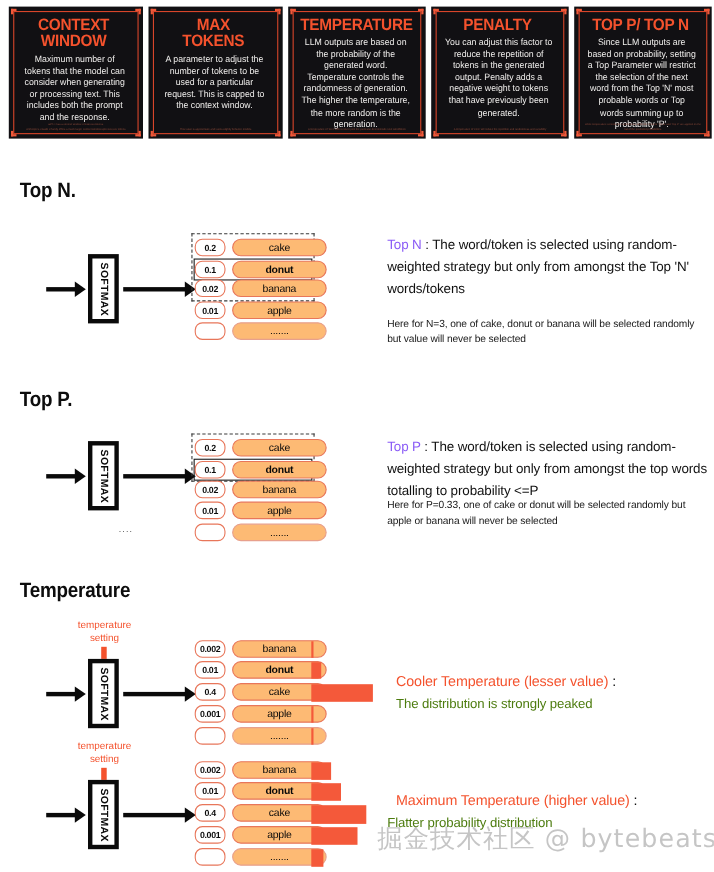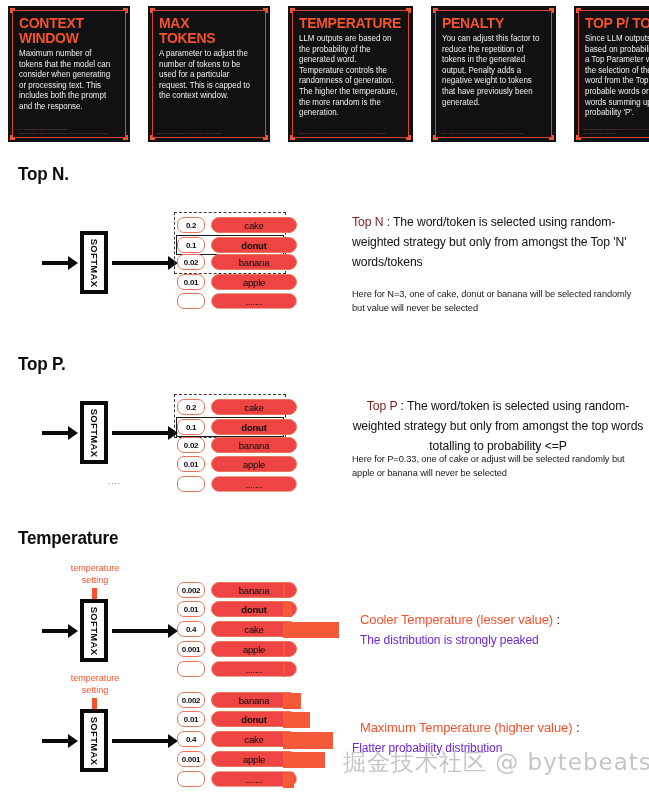--- a/index.html
+++ b/index.html
@@ -9,22 +9,22 @@
     background: #ffffff;
     font-family: "Liberation Sans", sans-serif;
     position: relative;
     overflow: hidden;
     color: #111;
   }
 
   
   .cards-row {
     position: absolute; left: 8px; top: 6px;
-    width: 634px; height: 136px;
-    display: flex; gap: 18px;
+    width: 634px; height: 120px;
+    display: flex; gap: 5px; text-align: center;
   }
   .card {
     background: #111013;
     position: relative;
     padding: 7px 8px 12px 8px;
     overflow: hidden;
     flex: 0 0 auto;
   }
   .card-inner-border {
     position: absolute; left: 4px; top: 4px; right: 4px; bottom: 4px;
@@ -131,21 +131,21 @@
     font-weight: 700;
     display: flex; align-items: center; justify-content: center;
     background: #fff;
     letter-spacing: -0.3px;
   }
   .token-pill {
     position: absolute; left: 34px; top: 0;
     width: 86px; height: 16px;
     border: 1.6px solid #e8765a;
     border-radius: 8px;
-    background: #ef4444;
+    background: #fdba74;
     color: #0a0a0a;
     font-size: 9.5px;
     font-weight: 700;
     display: flex; align-items: center; justify-content: center;
     letter-spacing: -0.2px;
   }
   .token-pill.light { font-weight: 400; }
   .token-pill.faint { border-color: #e8a08c; }
 
   .dashed-box {
@@ -158,39 +158,39 @@
   }
 
   
   .rt-main {
     position: absolute;
     font-size: 12.2px;
     line-height: 20px;
     color: #111;
     letter-spacing: -0.1px;
   }
-  .rt-main .accent { color: #7f1d1d; }
+  .rt-main .accent { color: #8b5cf6; }
   .rt-sub {
     position: absolute;
     font-size: 9.3px;
     line-height: 14px;
     color: #1a1a1a;
     letter-spacing: -0.1px;
   }
   .rt-temp-title {
     position: absolute;
     font-size: 13px;
     color: #f4522d;
     letter-spacing: -0.1px;
   }
   .rt-temp-title .dark { color: #111; }
   .rt-temp-body {
     position: absolute;
     font-size: 12px;
-    color: #6d28d9;
+    color: #4d7c0f;
     letter-spacing: -0.1px;
   }
 
   
   .temp-set-label {
     position: absolute;
     color: #f4522d;
     font-size: 9px;
     line-height: 12px;
     text-align: center;
@@ -367,24 +367,24 @@
   <div class="prob-pill">0.01</div>
   <div class="token-pill light">apple</div>
 </div>
 <div class="token-row" style="left:177px; top:476px;">
   <div class="prob-pill"></div>
   <div class="token-pill faint light">.......</div>
 </div>
 
 <div class="dots-small" style="left:108px; top:477px;">....</div>
 
-<div class="rt-main" style="left:352px; top:396px; width:292px;text-align:center;">
+<div class="rt-main" style="left:352px; top:396px; width:292px;">
   <span class="accent">Top P</span><span> : The word/token is selected using random-weighted strategy but only from amongst the top words totalling to probability &lt;=P</span>
 </div>
-<div class="rt-sub" style="left:352px; top:452px; width:284px;">Here for P=0.33, one of cake or adjust will be selected randomly but apple or banana will never be selected</div>
+<div class="rt-sub" style="left:352px; top:452px; width:284px;">Here for P=0.33, one of cake or donut will be selected randomly but apple or banana will never be selected</div>
 
 <div class="sec-heading" style="left:18px; top:527px;">Temperature</div>
 
 <div class="temp-set-label" style="left:53px; top:562px; white-space:pre-line;">temperature
 setting</div>
 <div class="temp-arrow-shaft" style="left:92px; top:588px; height:14px;"></div>
 <div class="temp-arrow-head" style="left:87px; top:600px;"></div>
 
 <div class="arrow-line" style="left:42px; top:629px; width:28px;"></div>
 <div class="arrow-head" style="left:68px; top:624px;"></div>

